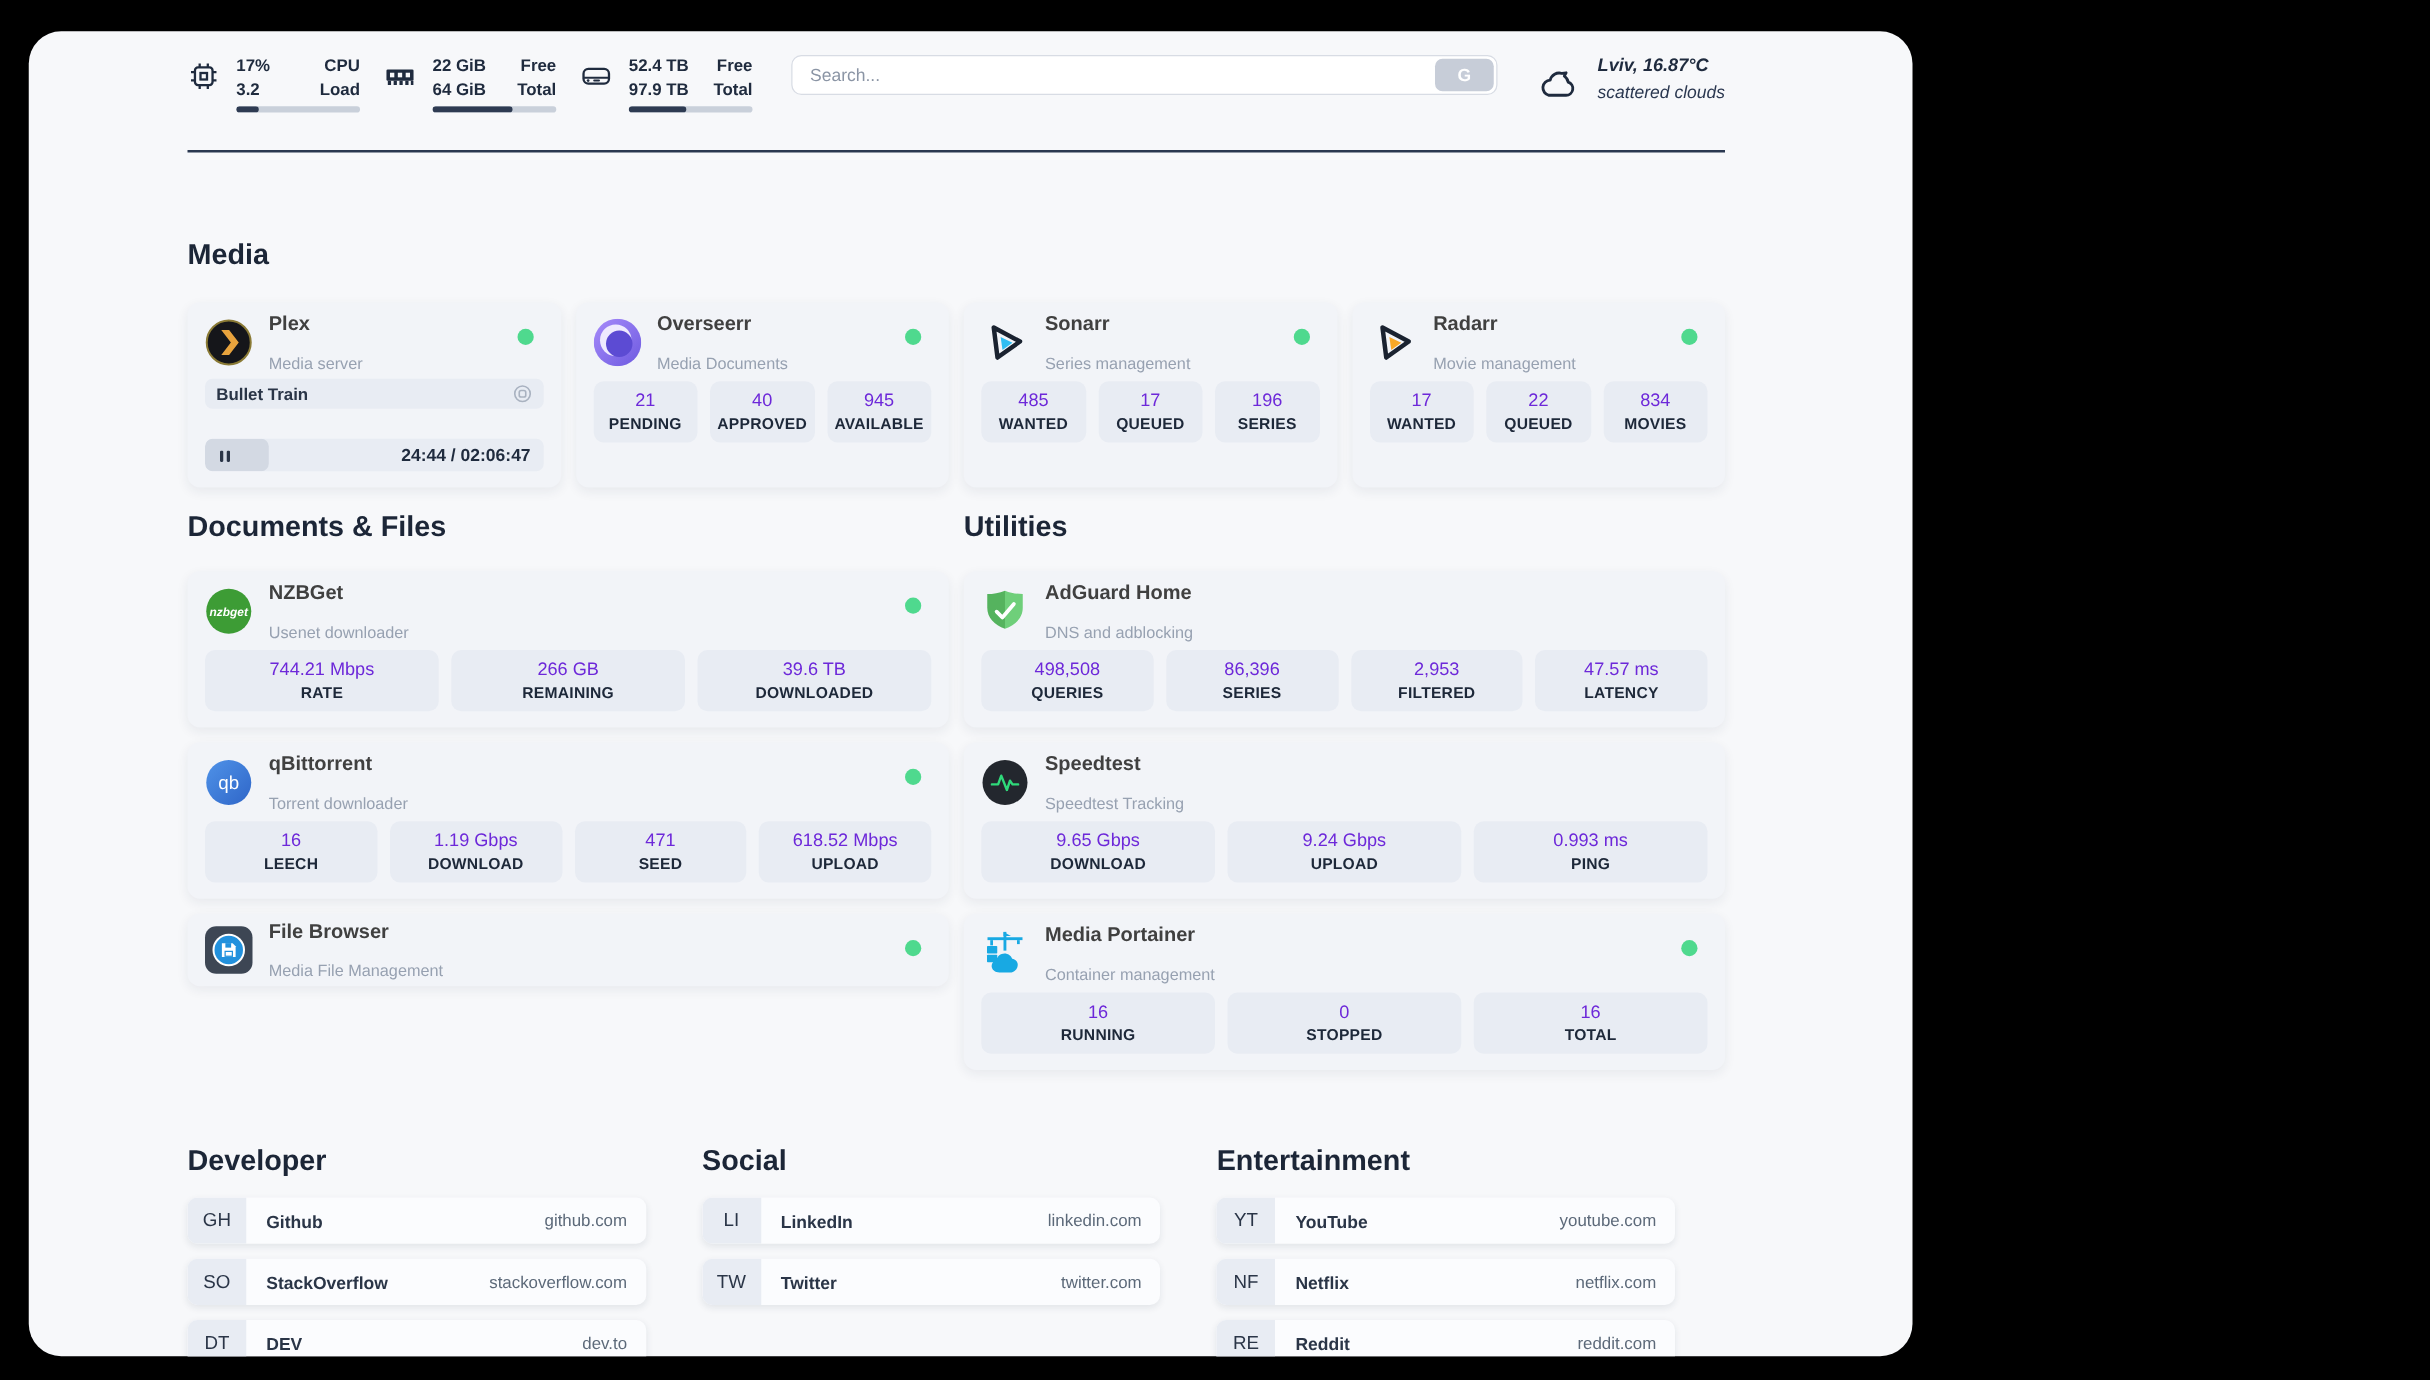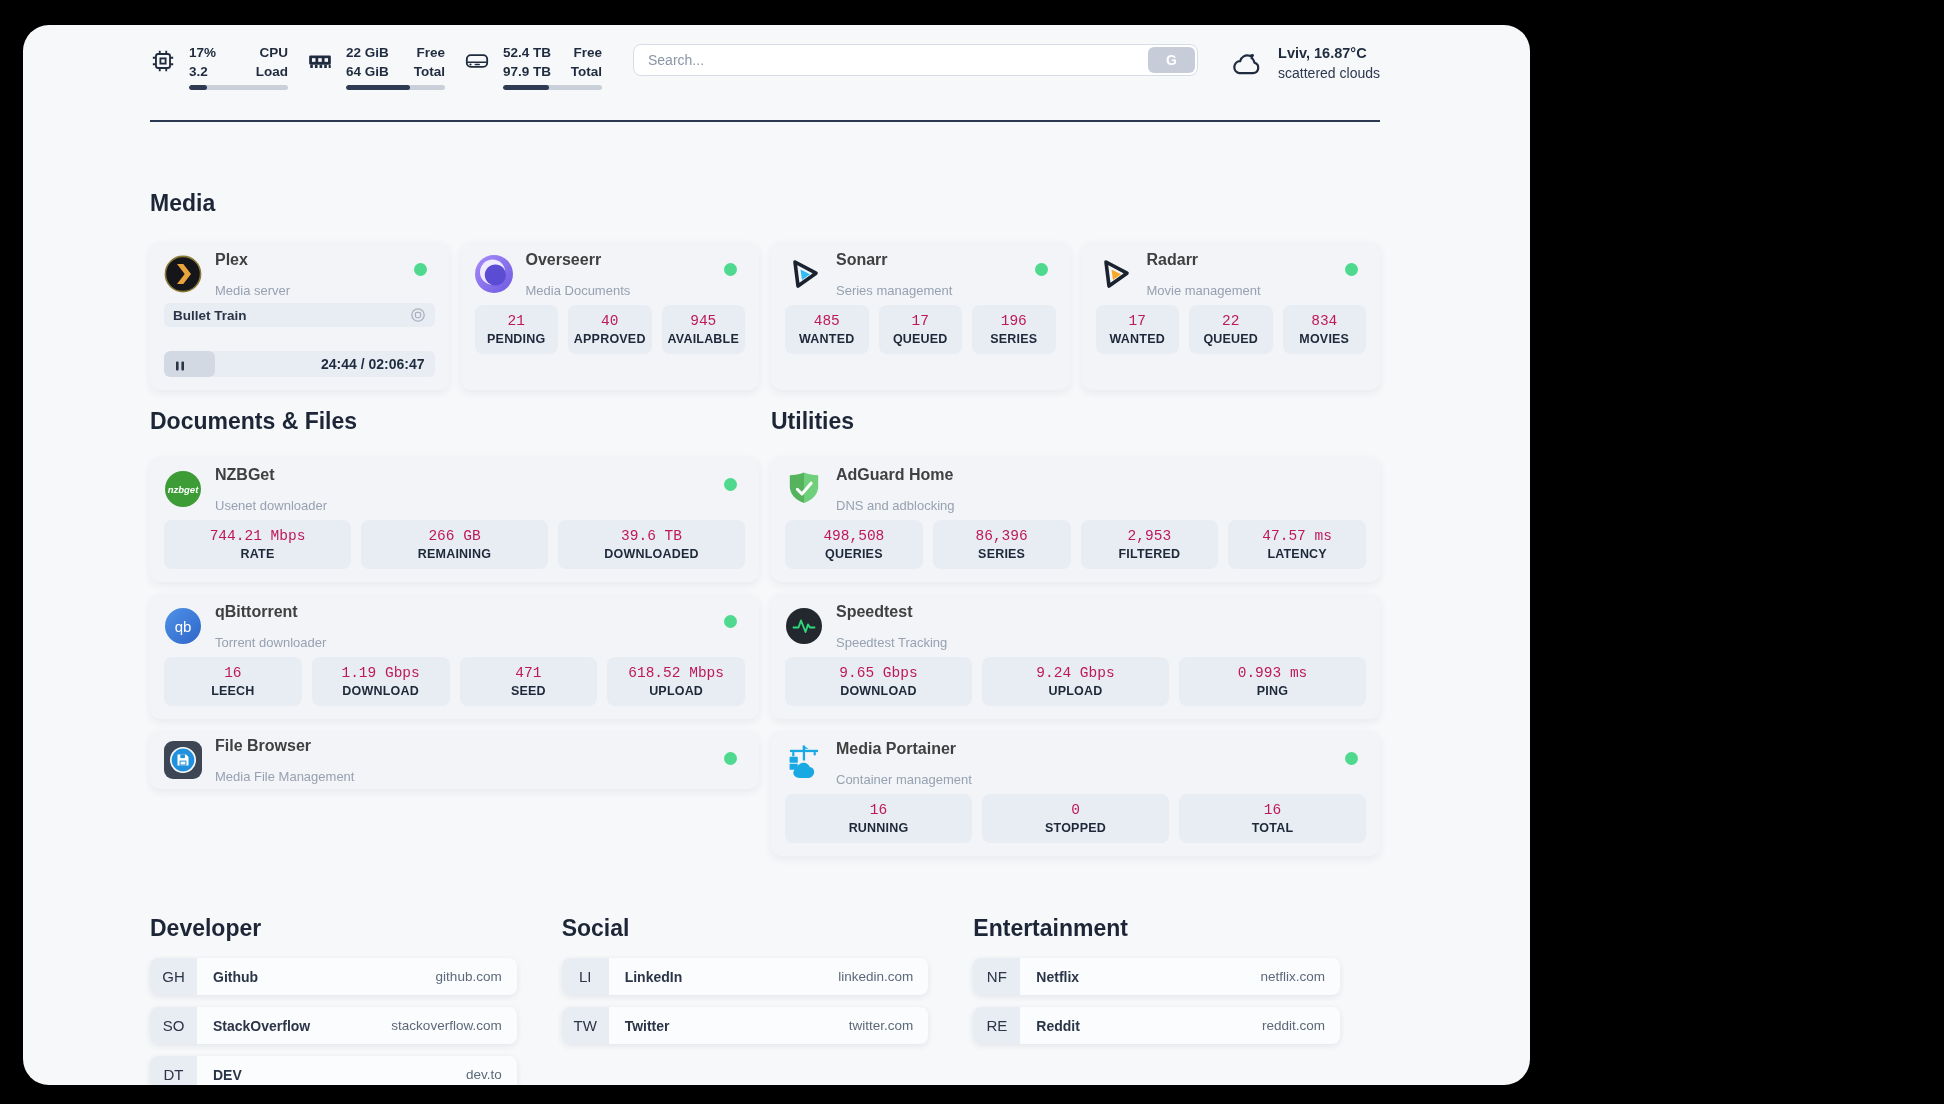--- a/index.html
+++ b/index.html
@@ -22,21 +22,21 @@
   .mon-bar { margin-top:4px; height:5px; background:#c9d0da; border-radius:3px; overflow:hidden; }
   .mon-fill { height:100%; background:#2e3b52; border-radius:3px; }
   .search { flex:1; margin:1px 30px 0 12px; position:relative; height:32px; }
   .search input { width:100%; height:32px; border:1px solid #d8dce4; border-radius:8px;
                   background:#fff; padding:0 36px 0 14px; font-size:14px; color:#333;
                   font-family:"Liberation Sans", sans-serif; outline:none; }
   .search input::placeholder { color:#8b95a5; }
   .search-btn { position:absolute; right:3px; top:3px; width:47px; height:26px;
                 background:#c7cdd8; border:none; border-radius:6px; color:#fff;
                 font-size:14px; font-weight:600; font-family:"Liberation Sans", sans-serif; }
-  .weather { display:flex; gap:13px; align-items:center; }
+  .weather { display:flex; gap:13px; align-items:flex-end;font-style:italic; }
   .weather-icon { width:37px; height:34px; margin-top:2px; }
   .weather-icon svg { width:100%; height:100%; }
   .weather-line1 { font-size:14.5px; font-weight:600; color:#1f2b3e; line-height:1.45; }
   .weather-line2 { font-size:14px; color:#2b3850; line-height:1.4; }
   .divider { border:none; border-top:2px solid #2a3850; margin:30px 0 0 0; }
 
   
   .section-heading { font-size:23px; font-weight:600; color:#1c2637; margin:0; }
   .h-media { margin:68px 0 25px; }
   .h-col { margin:18px 0 22px; }
@@ -51,21 +51,21 @@
   .app-icon { width:38px; height:38px; flex:none; }
   .app-icon svg { width:100%; height:100%; display:block; }
   .fb-wrap { background:#3d4654; border-radius:9px; }
   .card-title { font-size:16px; font-weight:700; color:#404040; line-height:1.2; }
   .card-sub { font-size:13px; color:#97a1b1; margin-top:14px; }
   .status-dot { position:absolute; top:21px; right:22px; width:13px; height:13px;
                 border-radius:50%; background:#4fd98e; }
   .stats { display:flex; gap:10px; margin-top:11px; }
   .stat { flex:1; background:#e8ecf3; border-radius:8px; height:49px; display:flex;
           flex-direction:column; align-items:center; justify-content:center; gap:3px; }
-  .stat-value { font-size:14.5px; color:#be185d;font-family:Liberation Mono, monospace; }
+  .stat-value { font-size:14.5px; color:#6d28d9; }
   .stat-label { font-size:12.5px; font-weight:700; color:#1d2839; letter-spacing:.2px; }
   .card-compact { padding:9px 14px; }
 
   
   .np-row1 { margin-top:9px; background:#e8ecf3; border-radius:6px; height:24px;
              display:flex; align-items:center; padding:0 9px; }
   .np-title { font-size:13.5px; font-weight:700; color:#2a3547; flex:1; }
   .np-cam { width:16px; height:16px; }
   .np-cam svg { width:100%; height:100%; display:block; }
   .np-row2 { margin-top:24px; background:#e8ecf3; border-radius:6px; height:26px;
@@ -575,20 +575,25 @@
       <div class="bm-row">
         <span class="bm-abbr">TW</span>
         <span class="bm-name">Twitter</span>
         <span class="bm-url">twitter.com</span>
       </div>
     </div>
 
     <div>
       <h2 class="section-heading bm-heading">Entertainment</h2>
       <div class="bm-row">
+        <span class="bm-abbr">YT</span>
+        <span class="bm-name">YouTube</span>
+        <span class="bm-url">youtube.com</span>
+      </div>
+      <div class="bm-row">
         <span class="bm-abbr">NF</span>
         <span class="bm-name">Netflix</span>
         <span class="bm-url">netflix.com</span>
       </div>
       <div class="bm-row">
         <span class="bm-abbr">RE</span>
         <span class="bm-name">Reddit</span>
         <span class="bm-url">reddit.com</span>
       </div>
     </div>

